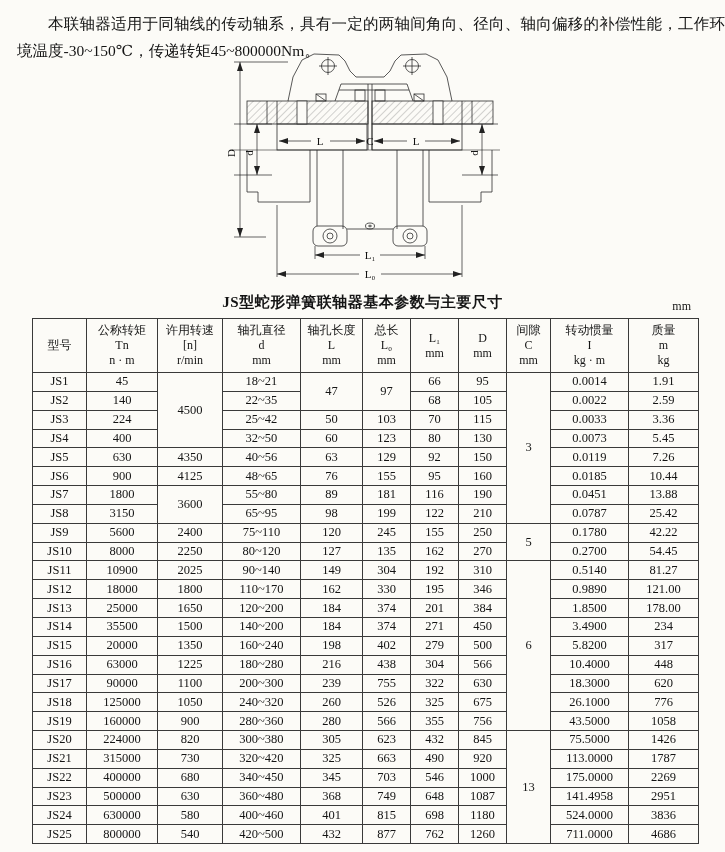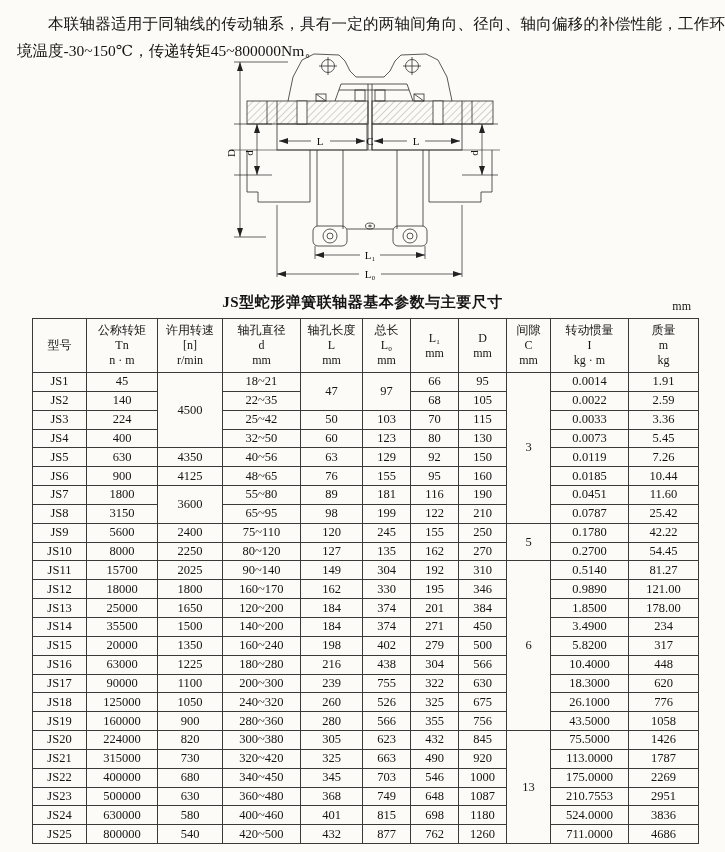--- a/index.html
+++ b/index.html
@@ -300,21 +300,21 @@
         <tr>
           <td>JS7</td>
           <td>1800</td>
           <td rowspan="2">3600</td>
           <td>55~80</td>
           <td>89</td>
           <td>181</td>
           <td>116</td>
           <td>190</td>
           <td>0.0451</td>
-          <td>11.60</td>
+          <td>13.88</td>
         </tr>
         <tr>
           <td>JS8</td>
           <td>3150</td>
           <td>65~95</td>
           <td>98</td>
           <td>199</td>
           <td>122</td>
           <td>210</td>
           <td>0.0787</td>
@@ -340,36 +340,36 @@
           <td>80~120</td>
           <td>127</td>
           <td>135</td>
           <td>162</td>
           <td>270</td>
           <td>0.2700</td>
           <td>54.45</td>
         </tr>
         <tr>
           <td>JS11</td>
-          <td>15700</td>
+          <td>10900</td>
           <td>2025</td>
           <td>90~140</td>
           <td>149</td>
           <td>304</td>
           <td>192</td>
           <td>310</td>
           <td rowspan="9">6</td>
           <td>0.5140</td>
           <td>81.27</td>
         </tr>
         <tr>
           <td>JS12</td>
           <td>18000</td>
           <td>1800</td>
-          <td>160~170</td>
+          <td>110~170</td>
           <td>162</td>
           <td>330</td>
           <td>195</td>
           <td>346</td>
           <td>0.9890</td>
           <td>121.00</td>
         </tr>
         <tr>
           <td>JS13</td>
           <td>25000</td>
@@ -493,21 +493,21 @@
         </tr>
         <tr>
           <td>JS23</td>
           <td>500000</td>
           <td>630</td>
           <td>360~480</td>
           <td>368</td>
           <td>749</td>
           <td>648</td>
           <td>1087</td>
-          <td>210.7553</td>
+          <td>141.4958</td>
           <td>2951</td>
         </tr>
         <tr>
           <td>JS24</td>
           <td>630000</td>
           <td>580</td>
           <td>400~460</td>
           <td>401</td>
           <td>815</td>
           <td>698</td>

